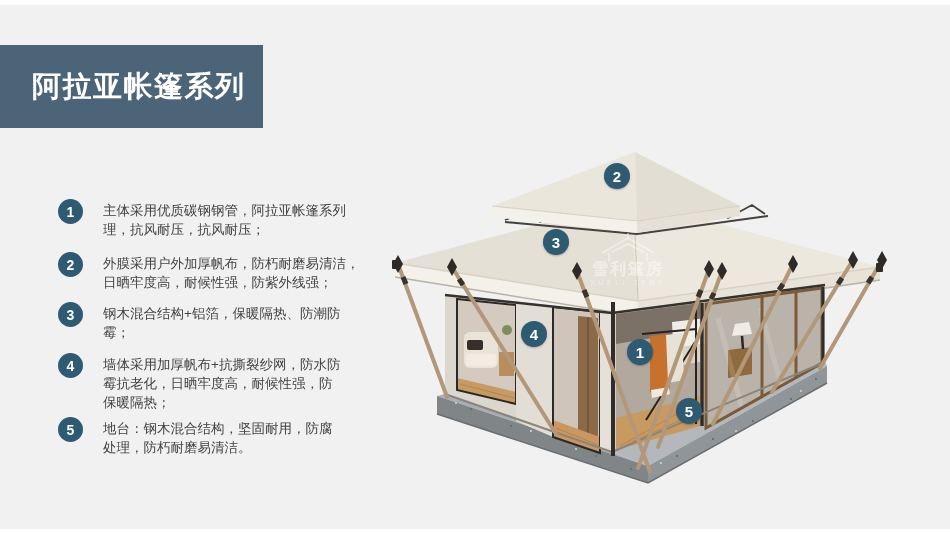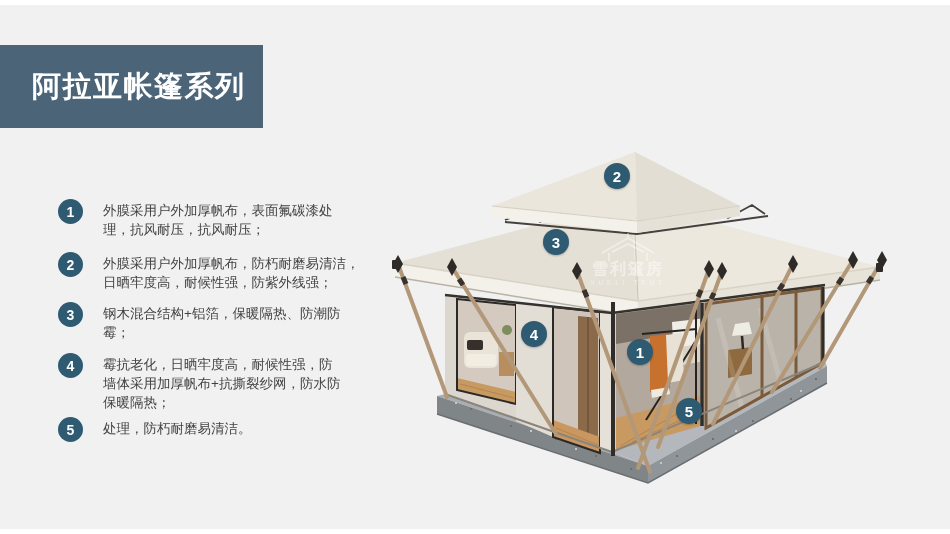--- a/index.html
+++ b/index.html
@@ -53,49 +53,50 @@
 <div class="slide"></div>
 <div class="strip top"></div>
 
 <div class="banner">
   <h1>阿拉亚帐篷系列</h1>
 </div>
 
 <div class="feature f1">
   <div class="badge">1</div>
   <div class="ftext">
-    <div>外膜采用户外加厚帆布，表面氟碳漆处</div>
+    <div>主体采用优质碳钢钢管，阿拉亚帐篷系列</div>
     <div>理，抗风耐压，抗风耐压；</div>
   </div>
 </div>
 <div class="feature f2">
   <div class="badge">2</div>
   <div class="ftext">
     <div>外膜采用户外加厚帆布，防朽耐磨易清洁，</div>
     <div>日晒牢度高，耐候性强，防紫外线强；</div>
   </div>
 </div>
 <div class="feature f3">
   <div class="badge">3</div>
   <div class="ftext">
     <div>钢木混合结构+铝箔，保暖隔热、防潮防</div>
     <div>霉；</div>
   </div>
 </div>
 <div class="feature f4">
   <div class="badge">4</div>
   <div class="ftext">
+    <div>墙体采用加厚帆布+抗撕裂纱网，防水防</div>
     <div>霉抗老化，日晒牢度高，耐候性强，防</div>
-    <div>墙体采用加厚帆布+抗撕裂纱网，防水防</div>
     <div>保暖隔热；</div>
   </div>
 </div>
 <div class="feature f5">
   <div class="badge">5</div>
   <div class="ftext">
+    <div>地台：钢木混合结构，坚固耐用，防腐</div>
     <div>处理，防朽耐磨易清洁。</div>
   </div>
 </div>
 
 <svg class="tent" viewBox="385 138 565 372" xmlns="http://www.w3.org/2000/svg">
 
   <g>
     <polygon points="630,200 395,263 638,301" fill="#e5e0d5"></polygon>
     <polygon points="630,200 638,301 880,267" fill="#ede8de"></polygon>
     <line x1="634" y1="212" x2="638" y2="300" stroke="#c9c2b3" stroke-width="1"></line>

